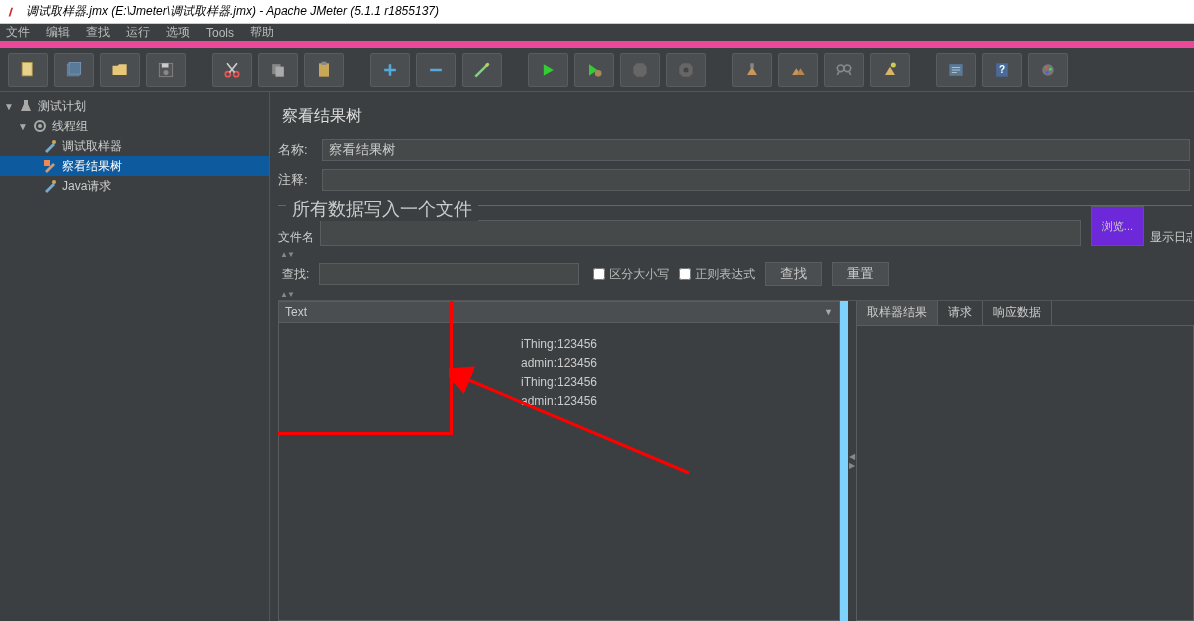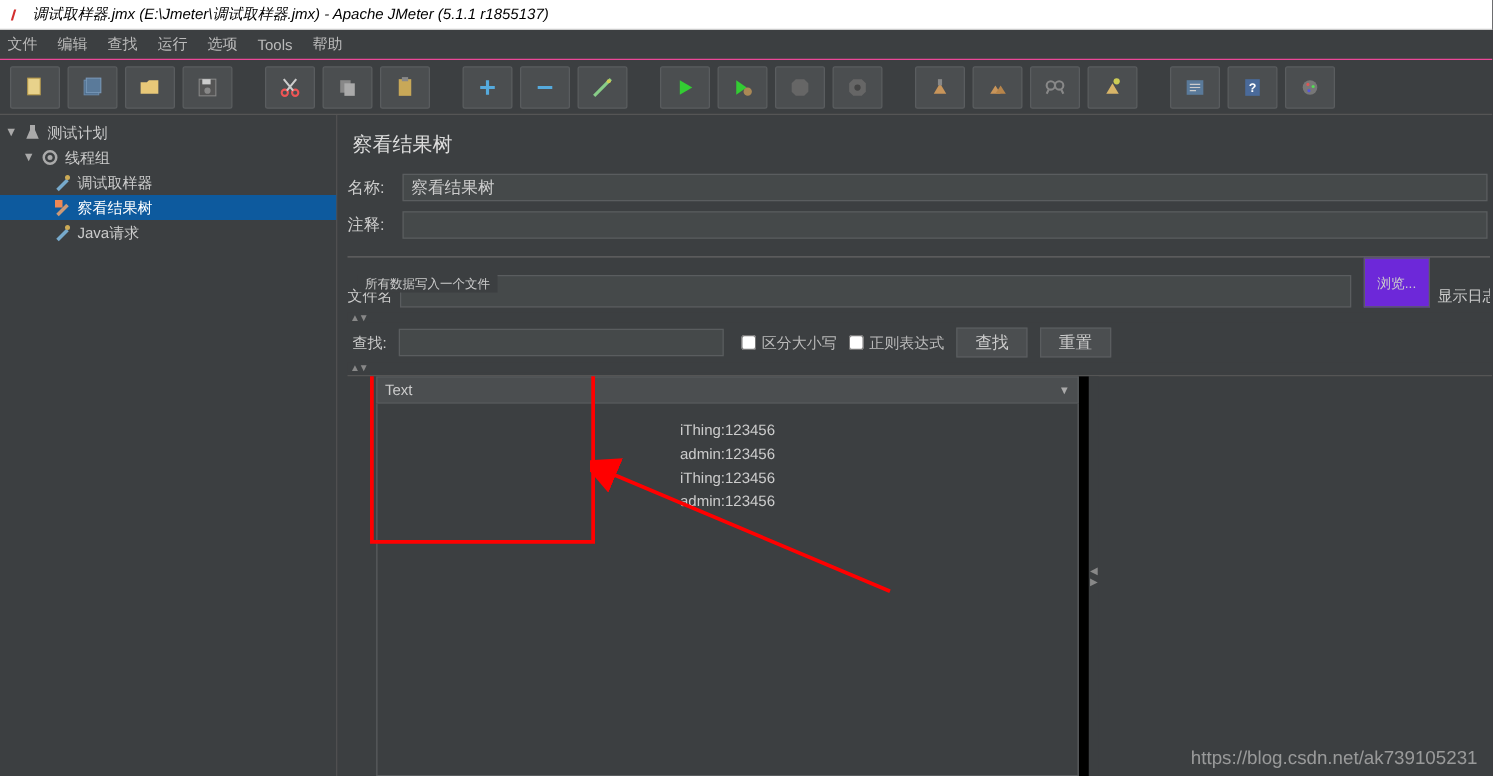--- a/index.html
+++ b/index.html
@@ -1,51 +1,51 @@
 <!DOCTYPE html>
 <html><head>
 <meta charset="utf-8">
 <style>
   * { box-sizing: border-box; margin: 0; padding: 0; }
   html, body { width: 1194px; height: 621px; font-family: "Microsoft YaHei", Arial, sans-serif; font-size: 12px; color: #ccc; background: #3c3f41; overflow: hidden; }
   .titlebar { height: 24px; background: #fff; color: #000; display: flex; align-items: center; padding: 0 6px; border-bottom: 1px solid #ccc; font-style: italic; }
   .titlebar-icon { width: 14px; height: 14px; margin-right: 6px; }
   .titlebar-text { font-size: 12px; }
-  .menubar { height: 24px; background: #3c3f41; display: flex; align-items: center; padding: 4px 6px; gap: 16px; border-bottom: 1px solid #ec4899; }
+  .menubar { height: 24px; background: #3c3f41; display: flex; align-items: center; padding: 4px 6px; gap: 16px; border-bottom: 7px solid #ec4899; }
   .menubar span { color: #bbb; cursor: default; }
   .toolbar { height: 44px; background: #3c3f41; display: flex; align-items: center; padding: 4px 8px; gap: 6px; border-bottom: 1px solid #555; }
   .tbtn { width: 40px; height: 34px; background: #4b4e50; border: 1px solid #5a5d5f; border-radius: 2px; display: flex; align-items: center; justify-content: center; }
   .tbtn svg { width: 20px; height: 20px; }
   .tspacer { width: 14px; }
   .main { display: flex; height: 529px; }
   .tree { width: 270px; background: #3c3f41; border-right: 1px solid #555; padding-top: 4px; }
   .tree-row { display: flex; align-items: center; height: 20px; padding-left: 4px; gap: 4px; white-space: nowrap; }
   .tree-row.sel { background: #0d5a9e; color: #fff; }
   .tree-toggle { width: 10px; display: inline-block; color: #aaa; font-size: 10px; }
   .tree-icon { width: 16px; height: 16px; display: inline-flex; align-items: center; justify-content: center; }
   .ind1 { padding-left: 4px; }
   .ind2 { padding-left: 18px; }
   .ind3 { padding-left: 42px; }
   .content { flex: 1; background: #3c3f41; padding: 8px 0 0 8px; display: flex; flex-direction: column; overflow: hidden; }
   .panel-title { font-size: 16px; color: #ddd; padding: 6px 0 10px 4px; }
   .form-row { display: flex; align-items: center; height: 26px; margin-bottom: 4px; }
   .form-label { width: 44px; font-size: 13px; color: #ccc; }
   .form-input { flex: 1; height: 22px; background: #45494a; border: 1px solid #5a5d5f; color: #ccc; padding: 0 6px; margin-right: 4px; }
   .fieldset { border-top: 1px solid #666; margin: 8px 2px 4px 0; position: relative; padding-top: 10px; }
-  .fieldset-label { position: absolute; top: -9px; left: 8px; background: #3c3f41; padding: 0 6px; color: #ccc; font-size: 10px; margin-top: 23px; }
+  .fieldset-label { position: absolute; top: -9px; left: 8px; background: #3c3f41; padding: 0 6px; color: #ccc; font-size: 18px; }
   .file-row { display: flex; align-items: flex-end; height: 30px; gap: 6px; }
   .file-row .form-input { height: 26px; }
   .small-btn { height: 40px; padding: 0 10px; background: #6d28d9; border: 1px solid #5a5d5f; color: #ccc; font-size: 11px; }
   .grip { height: 8px; background: #3c3f41; display: flex; align-items: center; justify-content: flex-start; padding-left: 2px; color: #888; font-size: 8px; letter-spacing: -1px; }
   .search-row { display: flex; align-items: center; height: 32px; gap: 10px; padding: 4px 4px; }
   .chk { display: flex; align-items: center; gap: 4px; color: #bbb; }
   .chk input { width: 12px; height: 12px; }
   .btn { height: 24px; padding: 0 14px; background: #4b4e50; border: 1px solid #5a5d5f; color: #ccc; }
   .results-area { flex: 1; display: flex; border-top: 1px solid #555; margin-top: 2px; overflow: hidden; }
-  .results-left { width: 570px; display: flex; flex-direction: column; border-right: 8px solid #000000; position: relative; margin-left: 23px; }
+  .results-left { width: 570px; display: flex; flex-direction: column; border-right: 8px solid #7dd3fc; position: relative; }
   .drop-header { height: 22px; background: #4b4e50; border: 1px solid #5a5d5f; display: flex; align-items: center; justify-content: space-between; padding: 0 6px; color: #ccc; }
   .drop-header .arr { font-size: 9px; color: #aaa; }
   .result-list { flex: 1; background: #3c3f41; border: 1px solid #5a5d5f; border-top: none; padding: 6px; position: relative; }
   .result-item { display: flex; align-items: center; height: 19px; gap: 8px; color: #ccc; flex-direction: column; }
   .shield { width: 14px; height: 14px; }
   .vgrip { width: 8px; background: #3c3f41; display: flex; align-items: center; justify-content: center; color: #888; font-size: 8px; writing-mode: vertical-lr; }
   .results-right { flex: 1; display: flex; flex-direction: column; background: #3c3f41; }
   .tabs { height: 24px; display: flex; align-items: flex-end; }
   .tab { padding: 4px 10px; background: #3c3f41; border: 1px solid #5a5d5f; border-bottom: none; color: #ccc; margin-right: -1px; font-size: 12px; }
   .tab.active { background: #4b4e50; }
@@ -342,17 +342,24 @@
                   <path d="M0 0 L10 5 L0 10 Z" fill="#ff0000"></path>
                 </marker>
               </defs>
             <line x1="240" y1="110" x2="15" y2="15" stroke="#ff0000" stroke-width="3" marker-end="url(#ah)"></line>
           </svg>
         </div>
       </div>
 
       <div class="vgrip">◀▶</div>
 
-    </div>
-
-    <div class="watermark">https://blog.csdn.net/ak739105231</div>
+      <div class="results-right">
+        <div class="tabs">
+          <div class="tab active">取样器结果</div>
+          <div class="tab">请求</div>
+          <div class="tab">响应数据</div>
+        </div>
+        <div class="tab-body"></div>
+      </div>
+    </div>
+
   </div>
 </div>
 
 </body></html>

